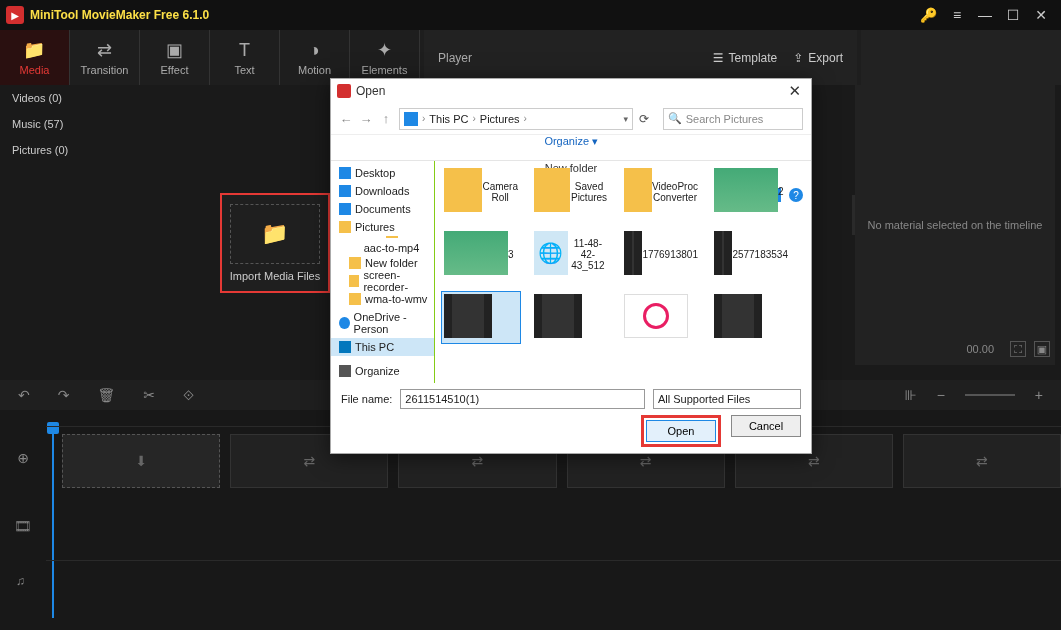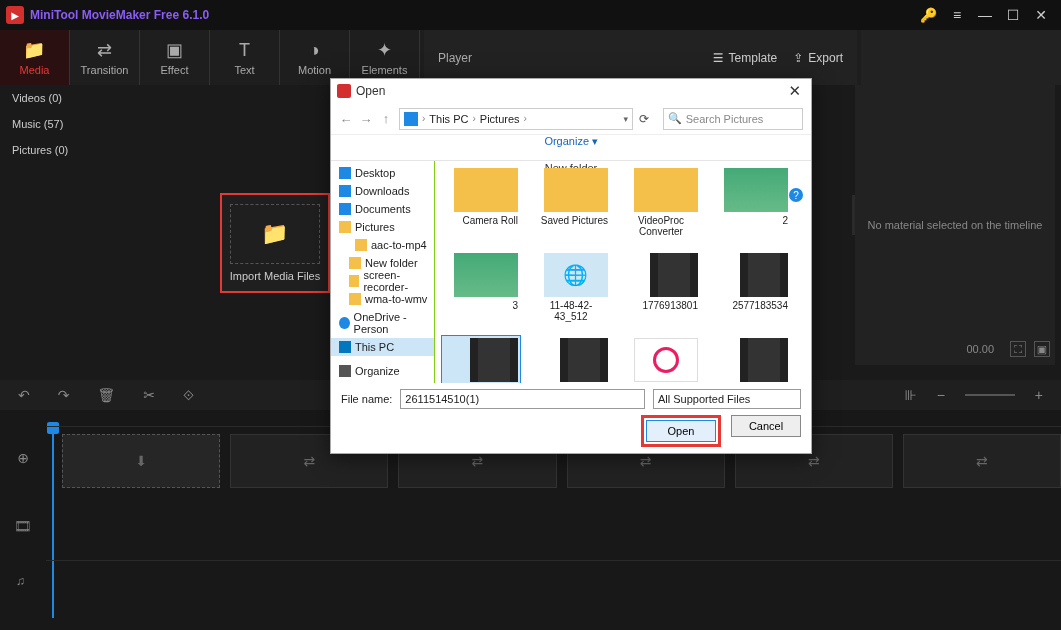--- a/index.html
+++ b/index.html
@@ -1,21 +1,21 @@
 <!DOCTYPE html>
 <html><head>
 <meta charset="utf-8">
 <style>
 * { box-sizing: border-box; margin: 0; padding: 0; font-family: "Segoe UI", Arial, sans-serif; }
 body { width: 1061px; height: 630px; background: #1a1a1a; overflow: hidden; position: relative; color: #ccc; font-size: 12px; }
 
 
 .titlebar { height: 30px; background: #111; display: flex; align-items: center; padding: 0 6px; }
 .titlebar .logo { width: 18px; height: 18px; background: #d32f2f; border-radius: 3px; display: flex; align-items: center; justify-content: center; margin-right: 6px; font-size: 10px; color: #fff; }
-.titlebar .title { color: #8b5cf6; font-weight: bold; font-size: 12px; flex: 1; }
+.titlebar .title { color: #fde047; font-weight: bold; font-size: 12px; flex: 1; }
 .titlebar .btn { width: 28px; height: 22px; display: flex; align-items: center; justify-content: center; color: #ccc; cursor: pointer; font-size: 14px; }
 .titlebar .key { color: #f5c518; }
 
 
 .toolbar { height: 55px; background: #1e1e1e; display: flex; align-items: center; }
 .toolbar .tab { width: 70px; height: 55px; display: flex; flex-direction: column; align-items: center; justify-content: center; color: #aaa; cursor: pointer; border-right: 1px solid #333; }
 .toolbar .tab.active { background: #2a1010; color: #e53935; }
 .toolbar .tab .ico { font-size: 18px; margin-bottom: 3px; }
 .toolbar .tab .lbl { font-size: 11px; }
 .toolbar .player-bar { flex: 1; height: 55px; background: #222; display: flex; align-items: center; padding: 16px 14px; margin-left: 4px; }
@@ -83,21 +83,21 @@
 .dlg-toolbar .help { width:14px; height:14px; border-radius:50%; background:#1e88e5; color:#fff; font-size:10px; display:flex; align-items:center; justify-content:center; cursor:pointer;}
 .dlg-body { flex: 1; display: flex; overflow:hidden;}
 .dlg-tree { width: 104px; border-right: 1px solid #84cc16; font-size: 11px; padding-top:3px; overflow:hidden;}
 .dlg-tree .ti { height: 18px; display: flex; align-items: center; gap: 4px; padding-left: 8px; cursor:pointer;}
 .dlg-tree .ti.sel { background: #cde6f7; }
 .dlg-tree .ti .fi { width: 12px; height: 12px; background: #f5c04a; }
 .dlg-tree .ti .fi.blue { background:#1e88e5;}
 .dlg-tree .ti .fi.drive { background:#0277bd;}
 .dlg-tree .ti .fi.net { background:#555;}
 .dlg-files { flex: 1; display: flex; flex-wrap: wrap; align-content: flex-start; gap: 10px; padding: 4px 6px; font-size: 10px; overflow:hidden;}
-.dlg-files .fitem { width: 80px; display: flex; flex-direction: column; align-items: flex-end; text-align: center; padding: 3px; cursor:pointer;}
+.dlg-files .fitem { width: 80px; display: flex; flex-direction: row; align-items: center; text-align: center; padding: 3px; cursor:pointer;}
 .dlg-files .fitem .thumb { width: 64px; height: 44px; background: #bbb; margin-bottom: 3px; display:flex; align-items:center; justify-content:center; color:#fff; font-size:20px;}
 .dlg-files .fitem .thumb.folder { background:#f5c04a;}
 .dlg-files .fitem .thumb.landscape { background:linear-gradient(#4a7,#6b8);}
 .dlg-files .fitem .thumb.globe { background:#cfe7f5; color:#1e88e5;}
 .dlg-files .fitem .thumb.film { background:#333; border-left:8px solid #222; border-right:8px solid #222; width:48px;}
 .dlg-files .fitem.sel { background: #cde6f7; border: 1px solid #1e88e5; padding:2px;}
 .dlg-files .fitem .thumb.play { background:#fff; border:1px solid #ddd; color:#111;}
 .dlg-files .fitem .thumb.play::after{content:'';width:20px;height:20px;border-radius:50%;border:3px solid #e91e63;display:block;}
 .dlg-footer { padding: 6px 10px; font-size: 11px; }
 .dlg-footer .row { display: flex; align-items: center; gap: 8px; margin-bottom: 6px; }
@@ -276,21 +276,21 @@
           <span>Downloads</span>
         </div>
       <div class="ti">
           <span class="fi blue"></span>
           <span>Documents</span>
         </div>
       <div class="ti">
           <span class="fi"></span>
           <span>Pictures</span>
         </div>
-      <div class="ti" style="padding-left:24px;">
+      <div class="ti" style="padding-left:18px;flex-direction:column;">
           <span class="fi"></span>
           <span>aac-to-mp4</span>
         </div>
       <div class="ti" style="padding-left:18px;">
           <span class="fi"></span>
           <span>New folder</span>
         </div>
       <div class="ti" style="padding-left:18px;">
           <span class="fi"></span>
           <span>screen-recorder-</span>

